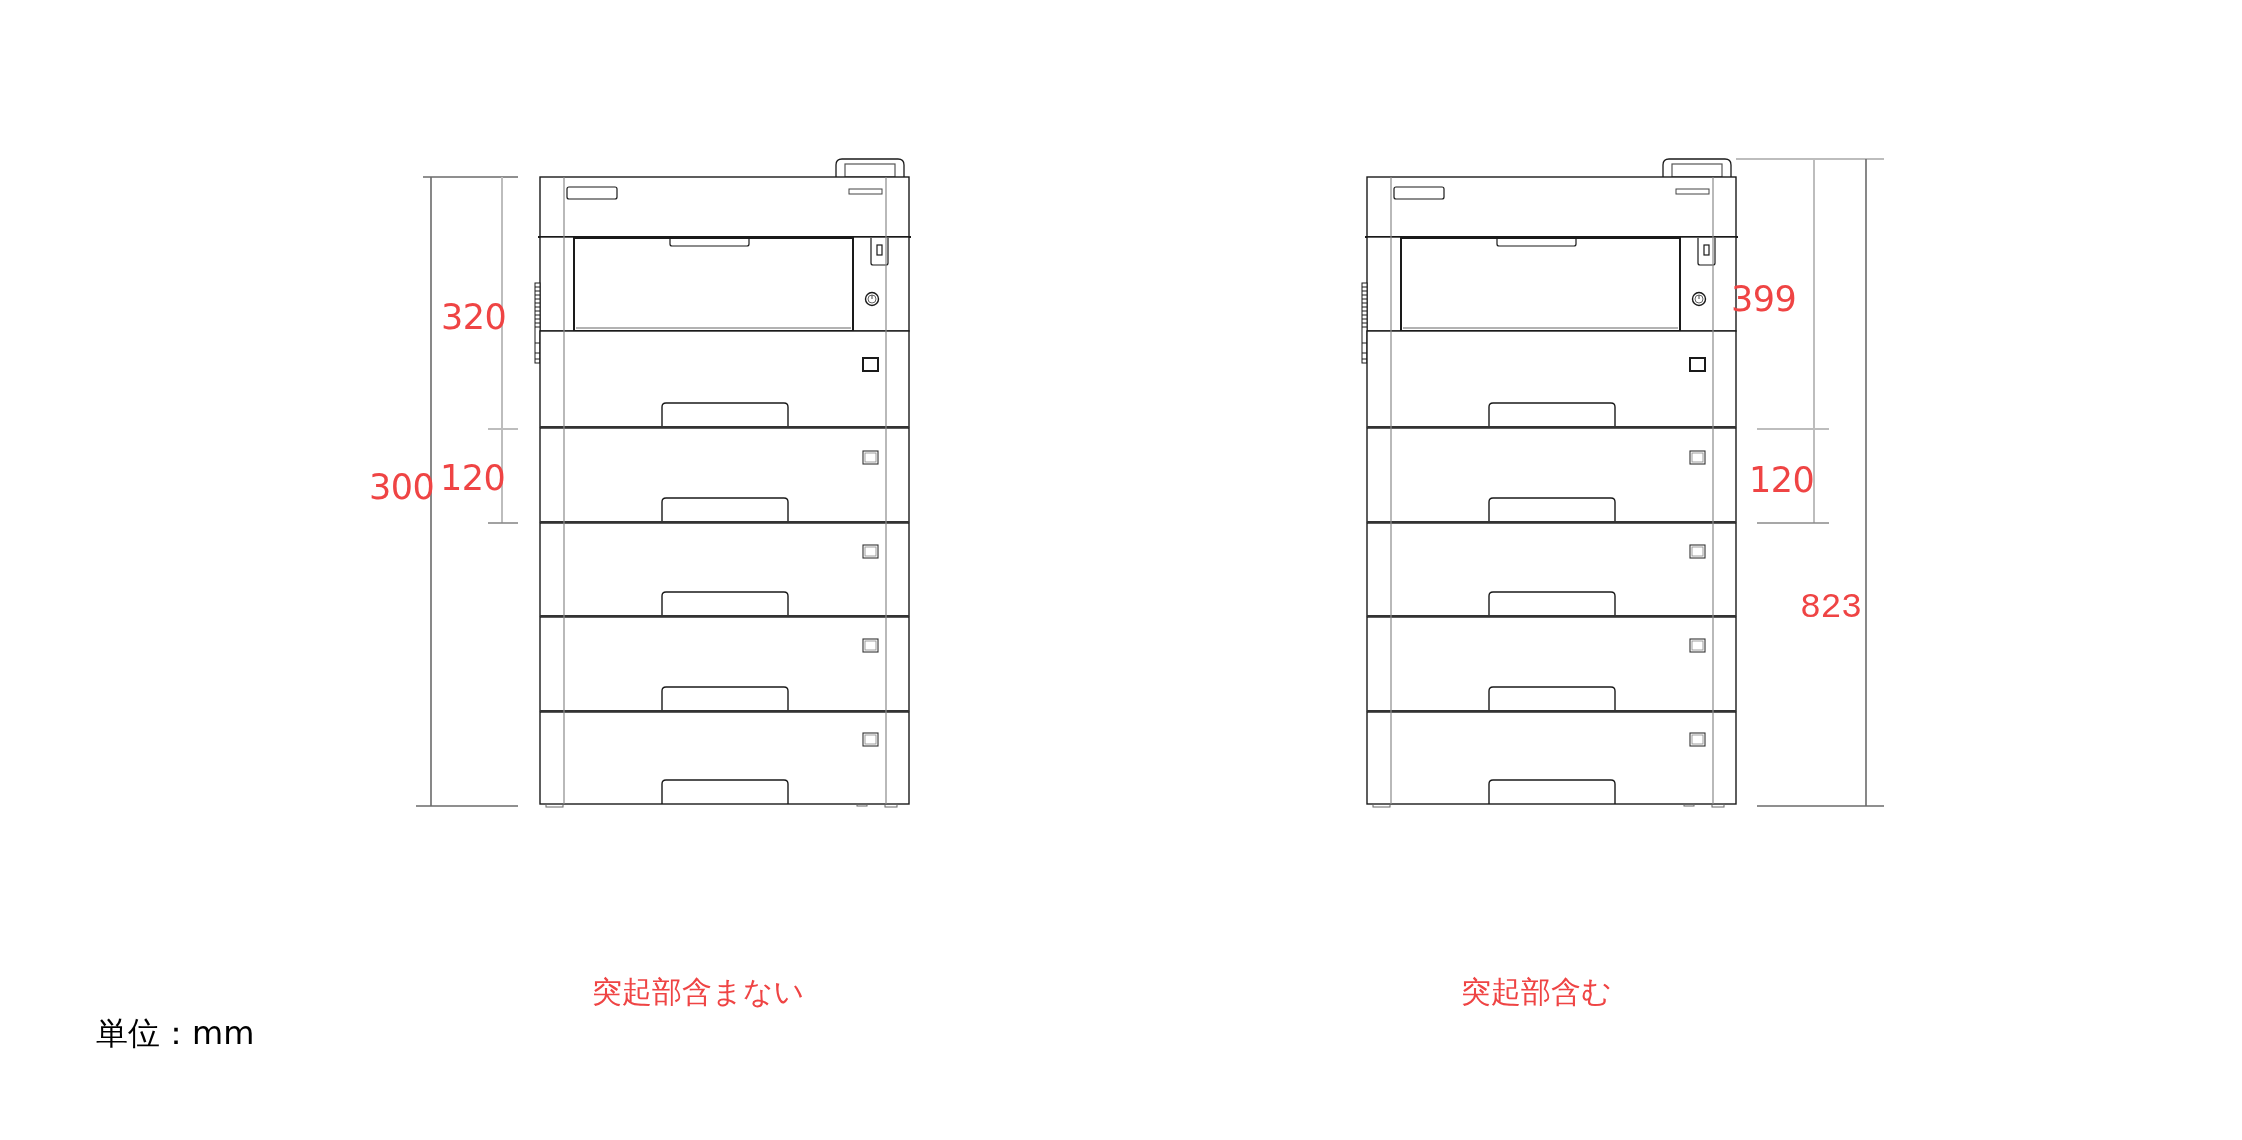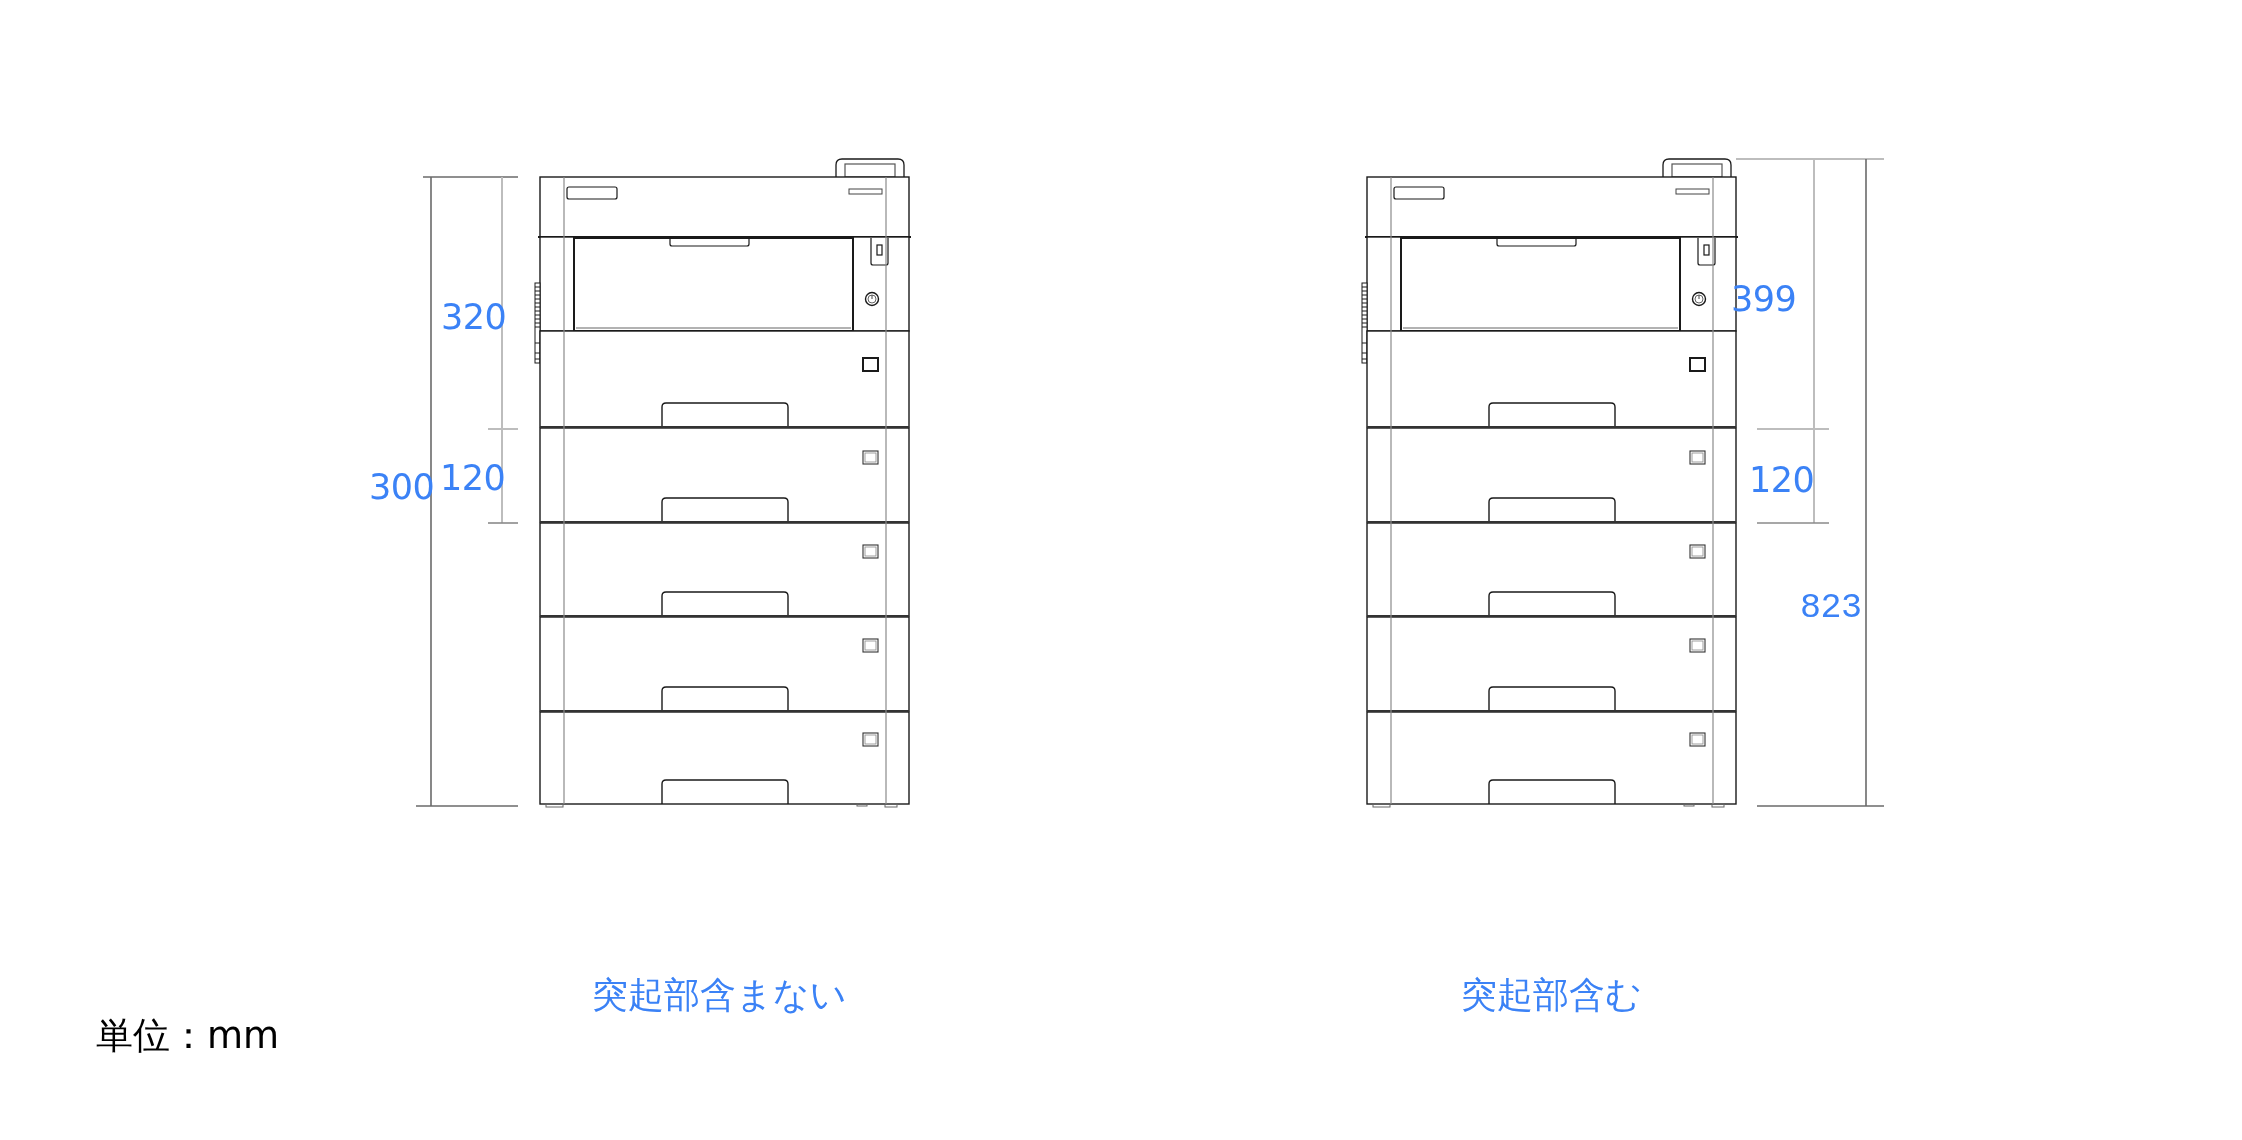--- a/index.html
+++ b/index.html
@@ -1,22 +1,22 @@
 <!DOCTYPE html>
 <html><head>
 <meta charset="utf-8">
 <style>
   html, body { margin:0; padding:0; background:#ffffff; }
   body { width:2242px; height:1140px; position:relative; overflow:hidden; font-family:"DejaVu Sans", sans-serif; }
   #canvas { position:absolute; left:0; top:0; width:2242px; height:1140px; }
   svg { position:absolute; left:0; top:0; }
-  .lbl { position:absolute; color:#3b82f6; white-space:nowrap; line-height:1; }
+  .lbl { position:absolute; color:#ef4444; white-space:nowrap; line-height:1; }
   .dim { font-size:35px; letter-spacing:-0.5px; }
-  .caption { font-size:36px; }
-  .unit { font-size:37px; color:#000; }
+  .caption { font-size:30px; }
+  .unit { font-size:32px; color:#000; }
 </style>
 </head>
 <body>
 
 <div id="canvas">
 
   <svg width="2242" height="1140" viewBox="0 0 2242 1140">
     <defs>
 
       <g id="printer">

